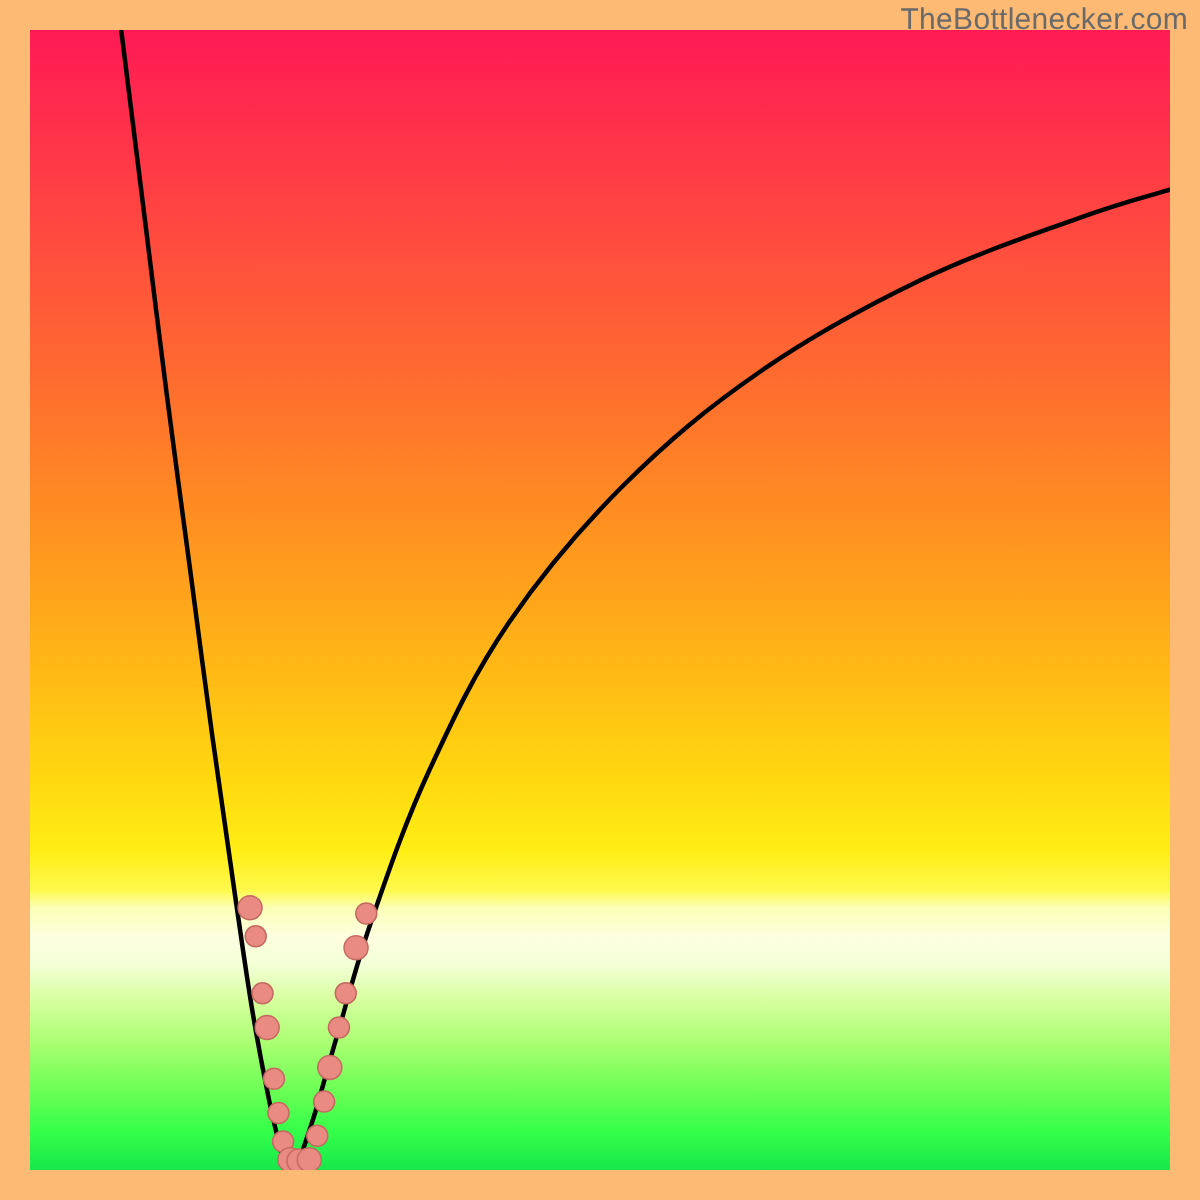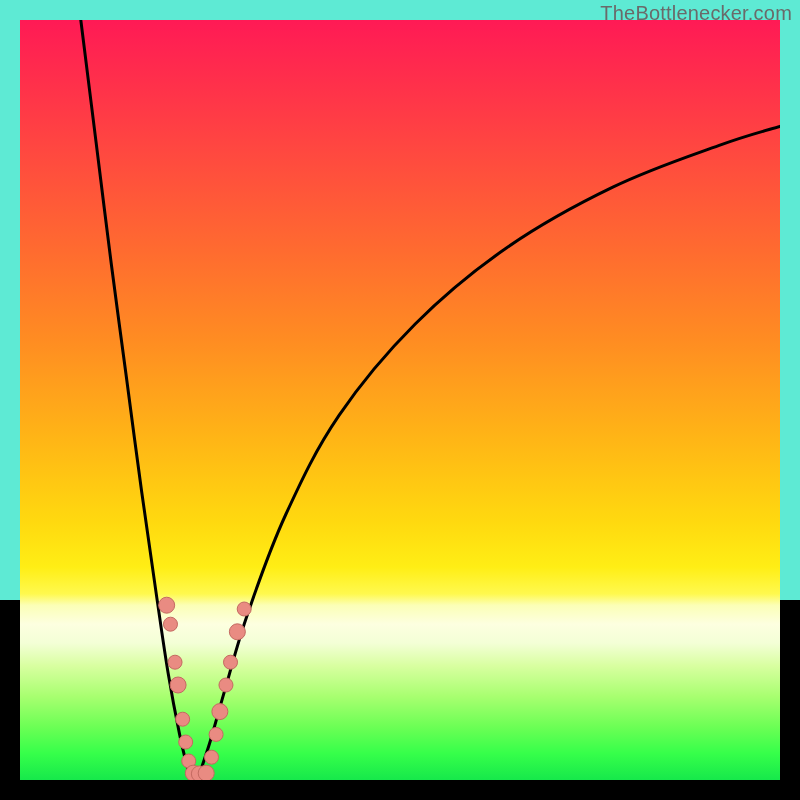--- a/index.html
+++ b/index.html
@@ -9,22 +9,22 @@
     height: 800px;
     overflow: hidden;
     background: #000;
     font-family: Arial, Helvetica, sans-serif;
   }
   .frame {
     position: absolute;
     top: 0;
     left: 0;
     width: 800px;
-    height: 600px;
-    background: #5eead4;
+    height: 800px;
+    background: #fdba74;
   }
   .plot-area {
     position: absolute;
     top: 20px;
     left: 20px;
     width: 760px;
     height: 760px;
     
     background: linear-gradient(to bottom,
       #ff1a55 0%,

